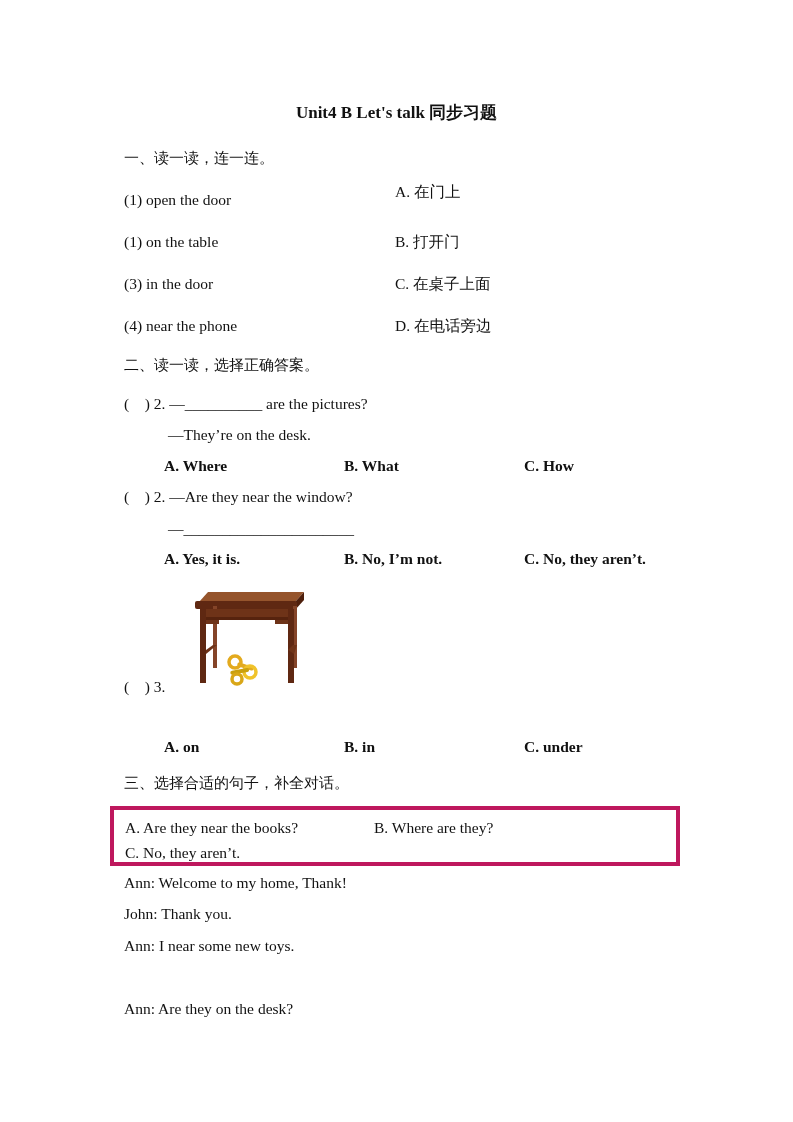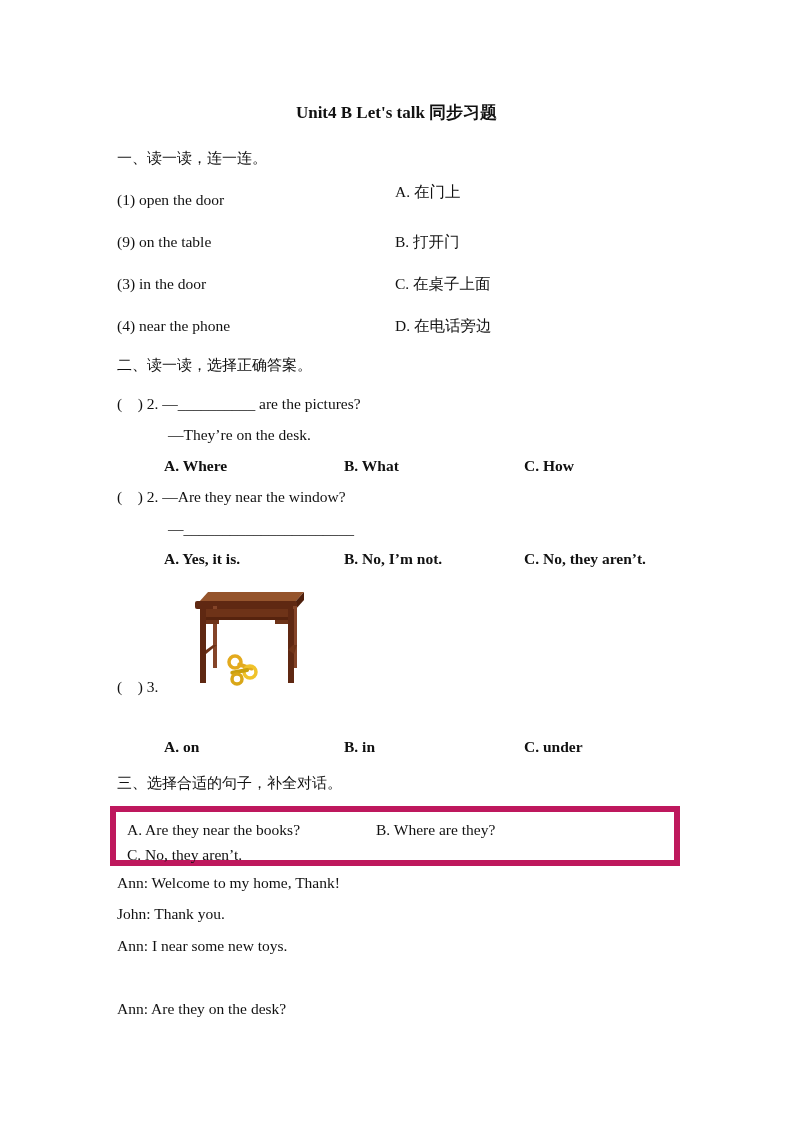--- a/index.html
+++ b/index.html
@@ -12,56 +12,56 @@
     color:#111;
     font-family:"Liberation Serif","DejaVu Serif",serif;
     overflow:hidden;
   }
   .title {
     position:absolute; top:101px; left:0; width:100%;
     text-align:center; font-size:17px; font-weight:700;
     white-space:pre;
   }
   .line {
-    position:absolute; left:117px;
+    position:absolute; left:124px;
     font-size:15.5px; line-height:19px;
     white-space:pre;
   }
   .heading { font-size:15px; }
   .indent { left:168px; }
   .rcol { left:395px; }
   .opts {
     position:absolute; left:164px;
     display:flex; font-size:15.5px; line-height:19px; white-space:pre;font-weight:bold;
   }
   .opts span { width:180px; display:inline-block; }
   .table-img { position:absolute; left:183px; top:586px; width:128px; height:104px; }
   .answer-box {
     position:absolute; left:110px; top:806px;
     width:570px; height:60px;
-    border:6px solid #be185d;
+    border:4px solid #be185d;
     padding:5px 11px;
     font-size:15.5px;
   }
   .box-row { display:flex; align-items:center; height:25px; white-space:pre; }
   .box-opt-a { display:inline-block; width:249px; }
 </style>
 </head>
 <body>
 
 <div class="page">
 
   <div class="title">Unit4 B Let's talk 同步习题</div>
 
   <div class="line heading" style="top:149px">一、读一读，连一连。</div>
 
   <div class="line" style="top:190px">(1) open the door</div>
   <div class="line rcol" style="top:182px">A. 在门上</div>
 
-  <div class="line" style="top:232px">(9) on the table</div>
+  <div class="line" style="top:232px">(1) on the table</div>
   <div class="line rcol" style="top:232px">B. 打开门</div>
 
   <div class="line" style="top:274px">(3) in the door</div>
   <div class="line rcol" style="top:274px">C. 在桌子上面</div>
 
   <div class="line" style="top:316px">(4) near the phone</div>
   <div class="line rcol" style="top:316px">D. 在电话旁边</div>
 
   <div class="line heading" style="top:356px">二、读一读，选择正确答案。</div>
 

